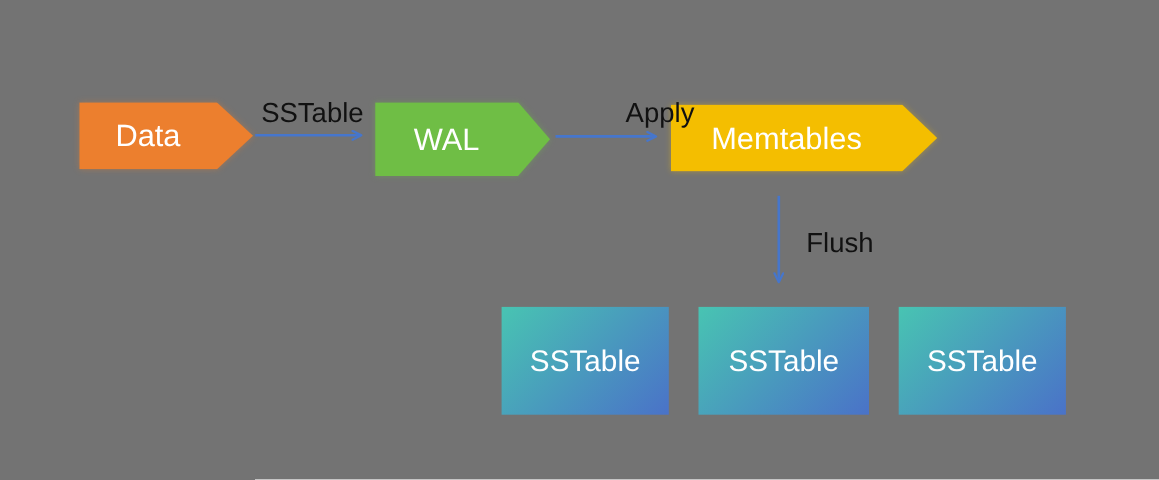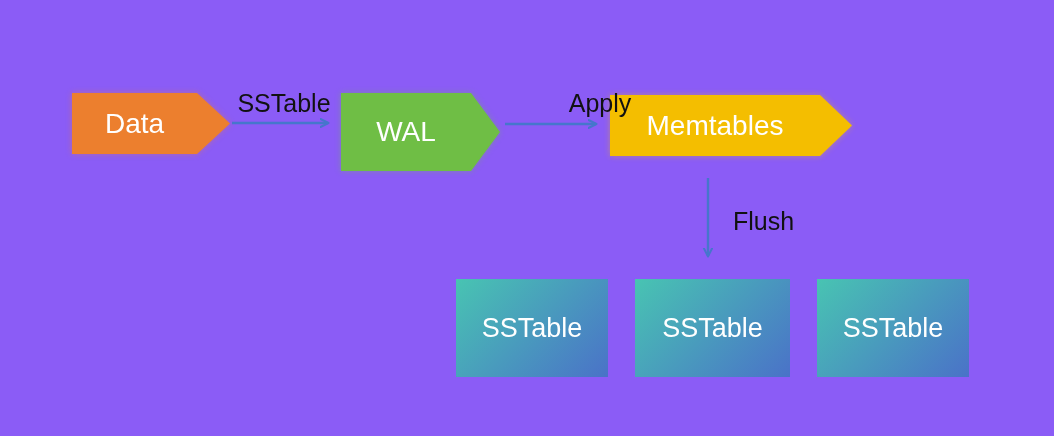--- a/index.html
+++ b/index.html
@@ -1,20 +1,20 @@
 <!DOCTYPE html>
 <html><head>
 <meta charset="utf-8">
 <style>
   html, body { margin: 0; padding: 0; background: #ffffff; }
   .canvas {
     position: relative;
     width: 1054px;
     height: 436px;
-    background: #8b5cf6;
+    background: #737373;
     font-family: "Liberation Sans", "DejaVu Sans", sans-serif;
     overflow: hidden;
   }
 
   
   .node {
     position: absolute;
     --tip: 33px;
   }
   .node .shape {
@@ -78,21 +78,21 @@
 </head>
 <body>
 
 <div class="canvas">
 
   <div class="node orange" style="left:72px; top:93px; width:158px; height:61px; --tip:33px;">
     <div class="shape"></div>
     <span class="node-label">Data</span>
   </div>
 
-  <div class="node green" style="left:341px; top:93px; width:159px; height:78px; --tip:29px;">
+  <div class="node green" style="left:341px; top:93px; width:159px; height:67px; --tip:29px;">
     <div class="shape"></div>
     <span class="node-label">WAL</span>
   </div>
 
   <div class="node yellow" style="left:610px; top:95px; width:242px; height:61px; --tip:32px;">
     <div class="shape"></div>
     <span class="node-label">Memtables</span>
   </div>
 
   <svg class="edges-svg" viewBox="0 0 1054 436" xmlns="http://www.w3.org/2000/svg">

